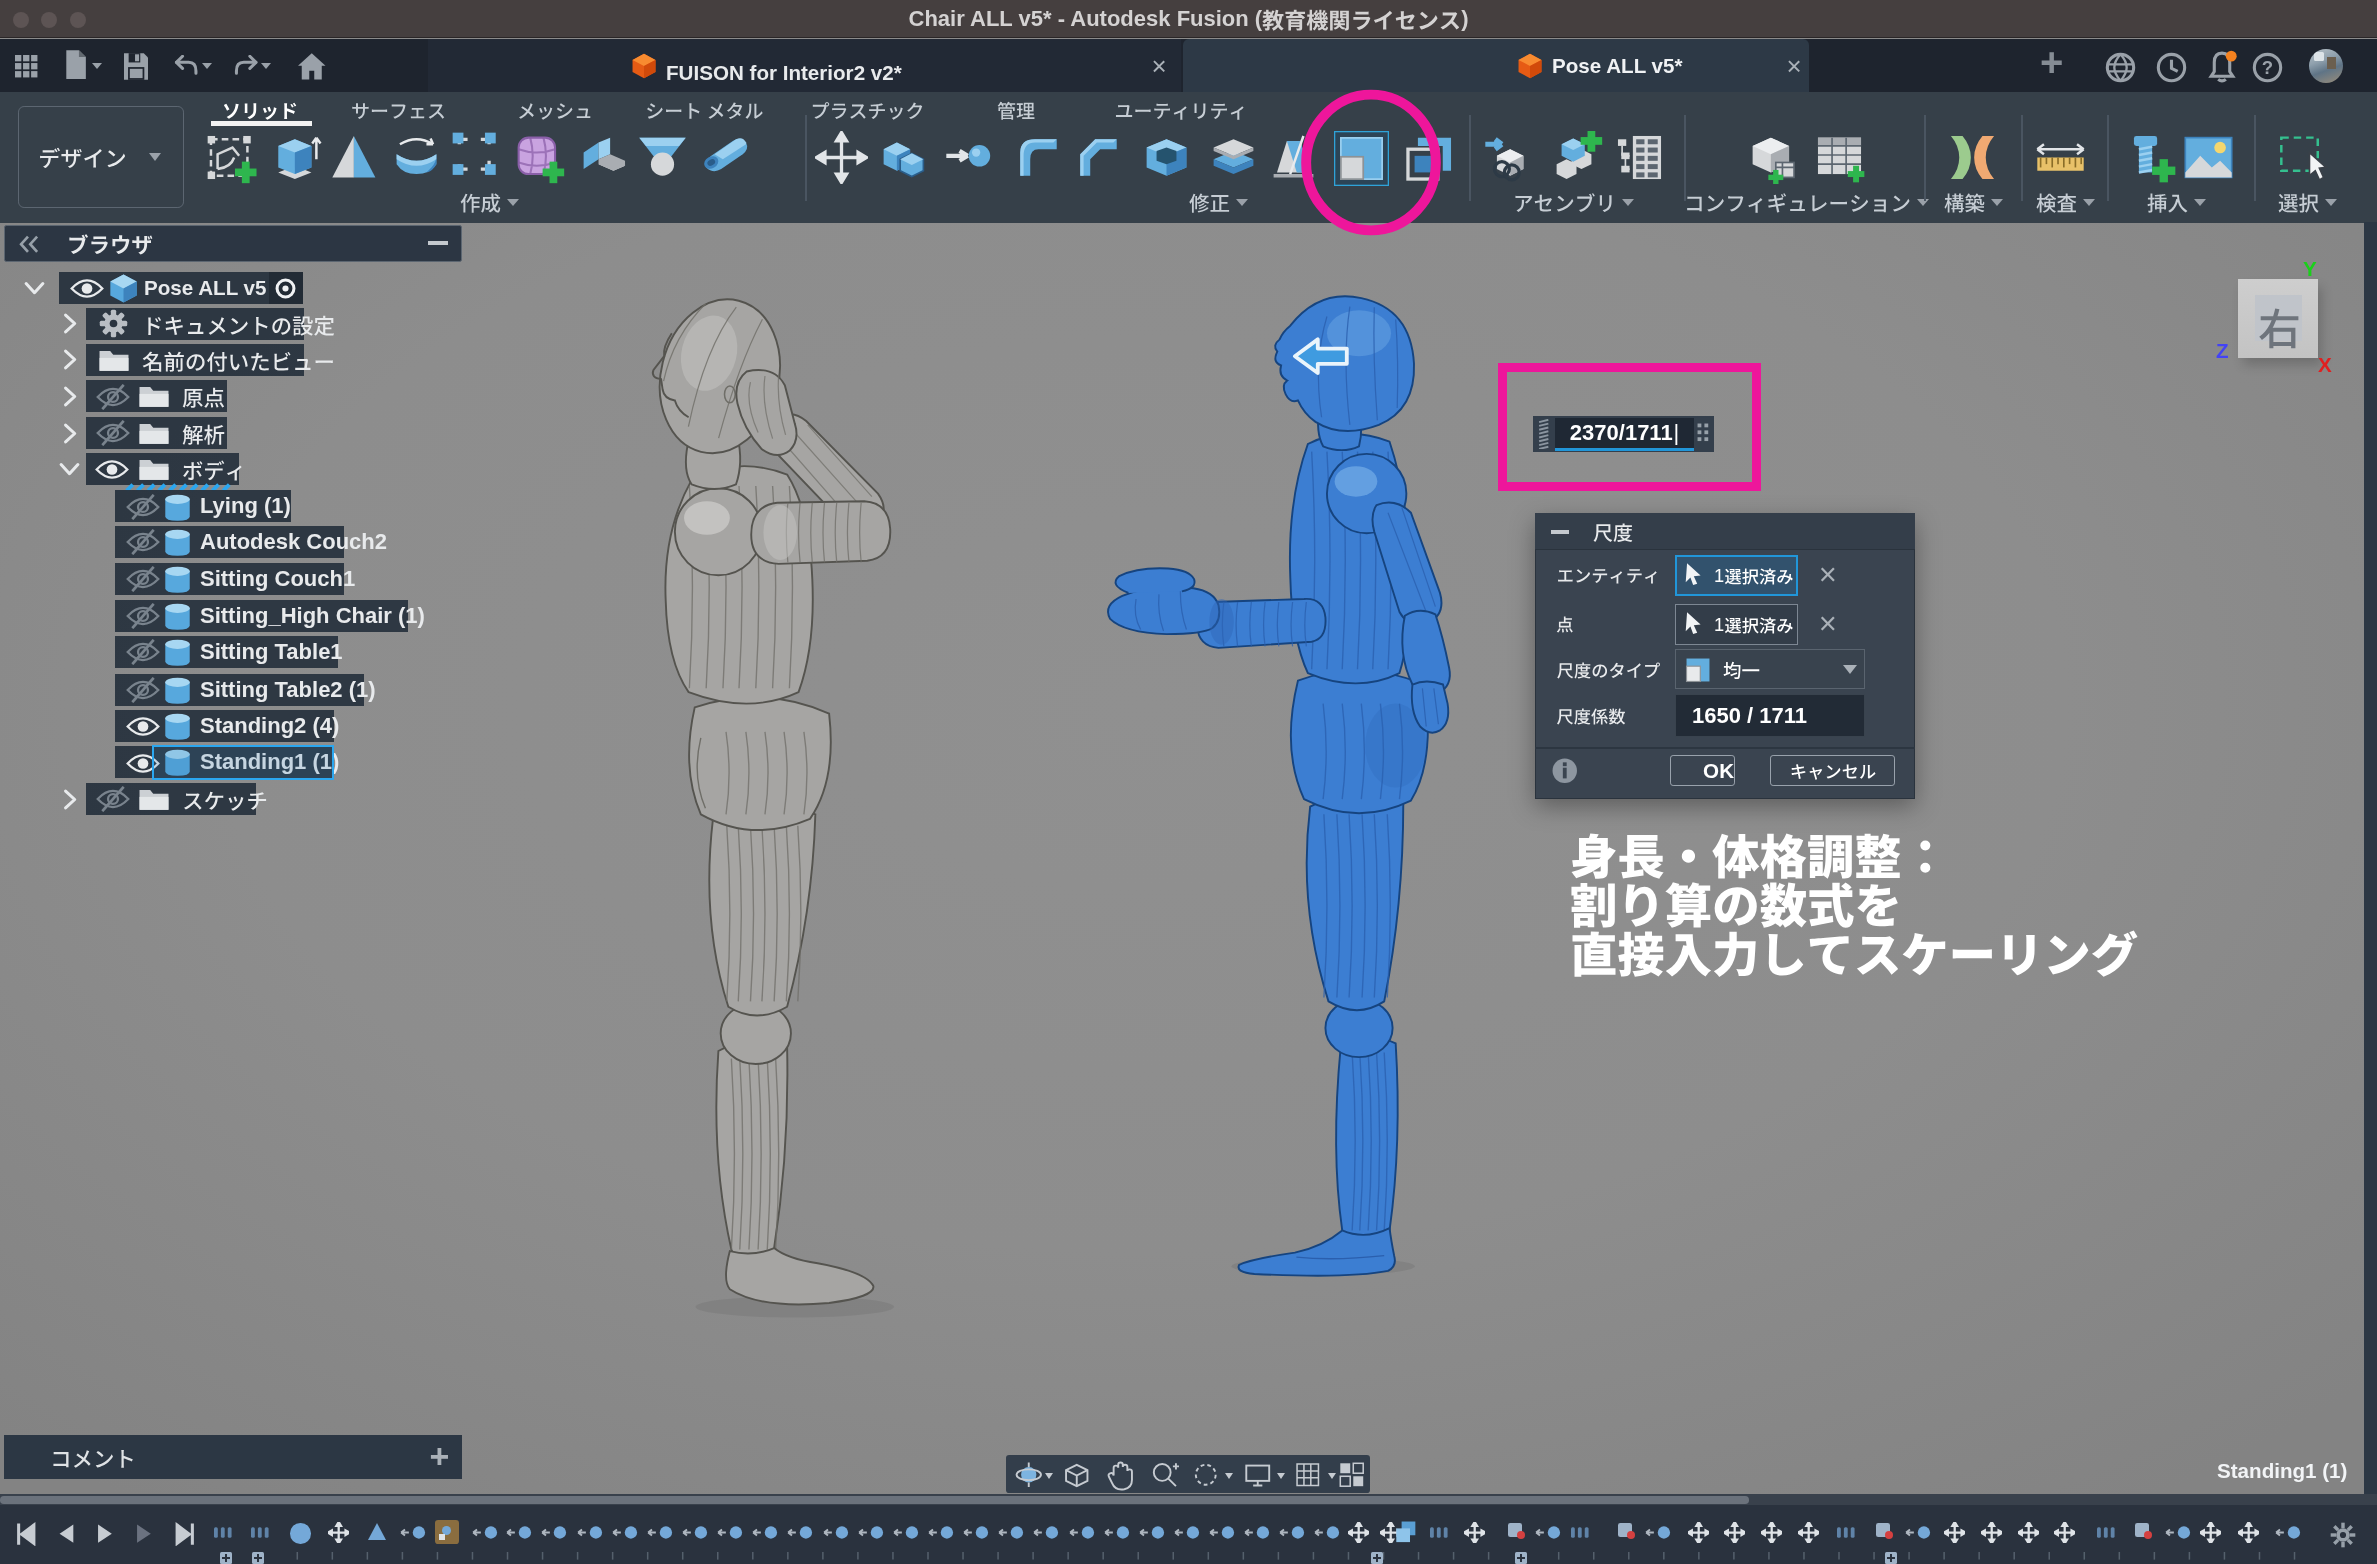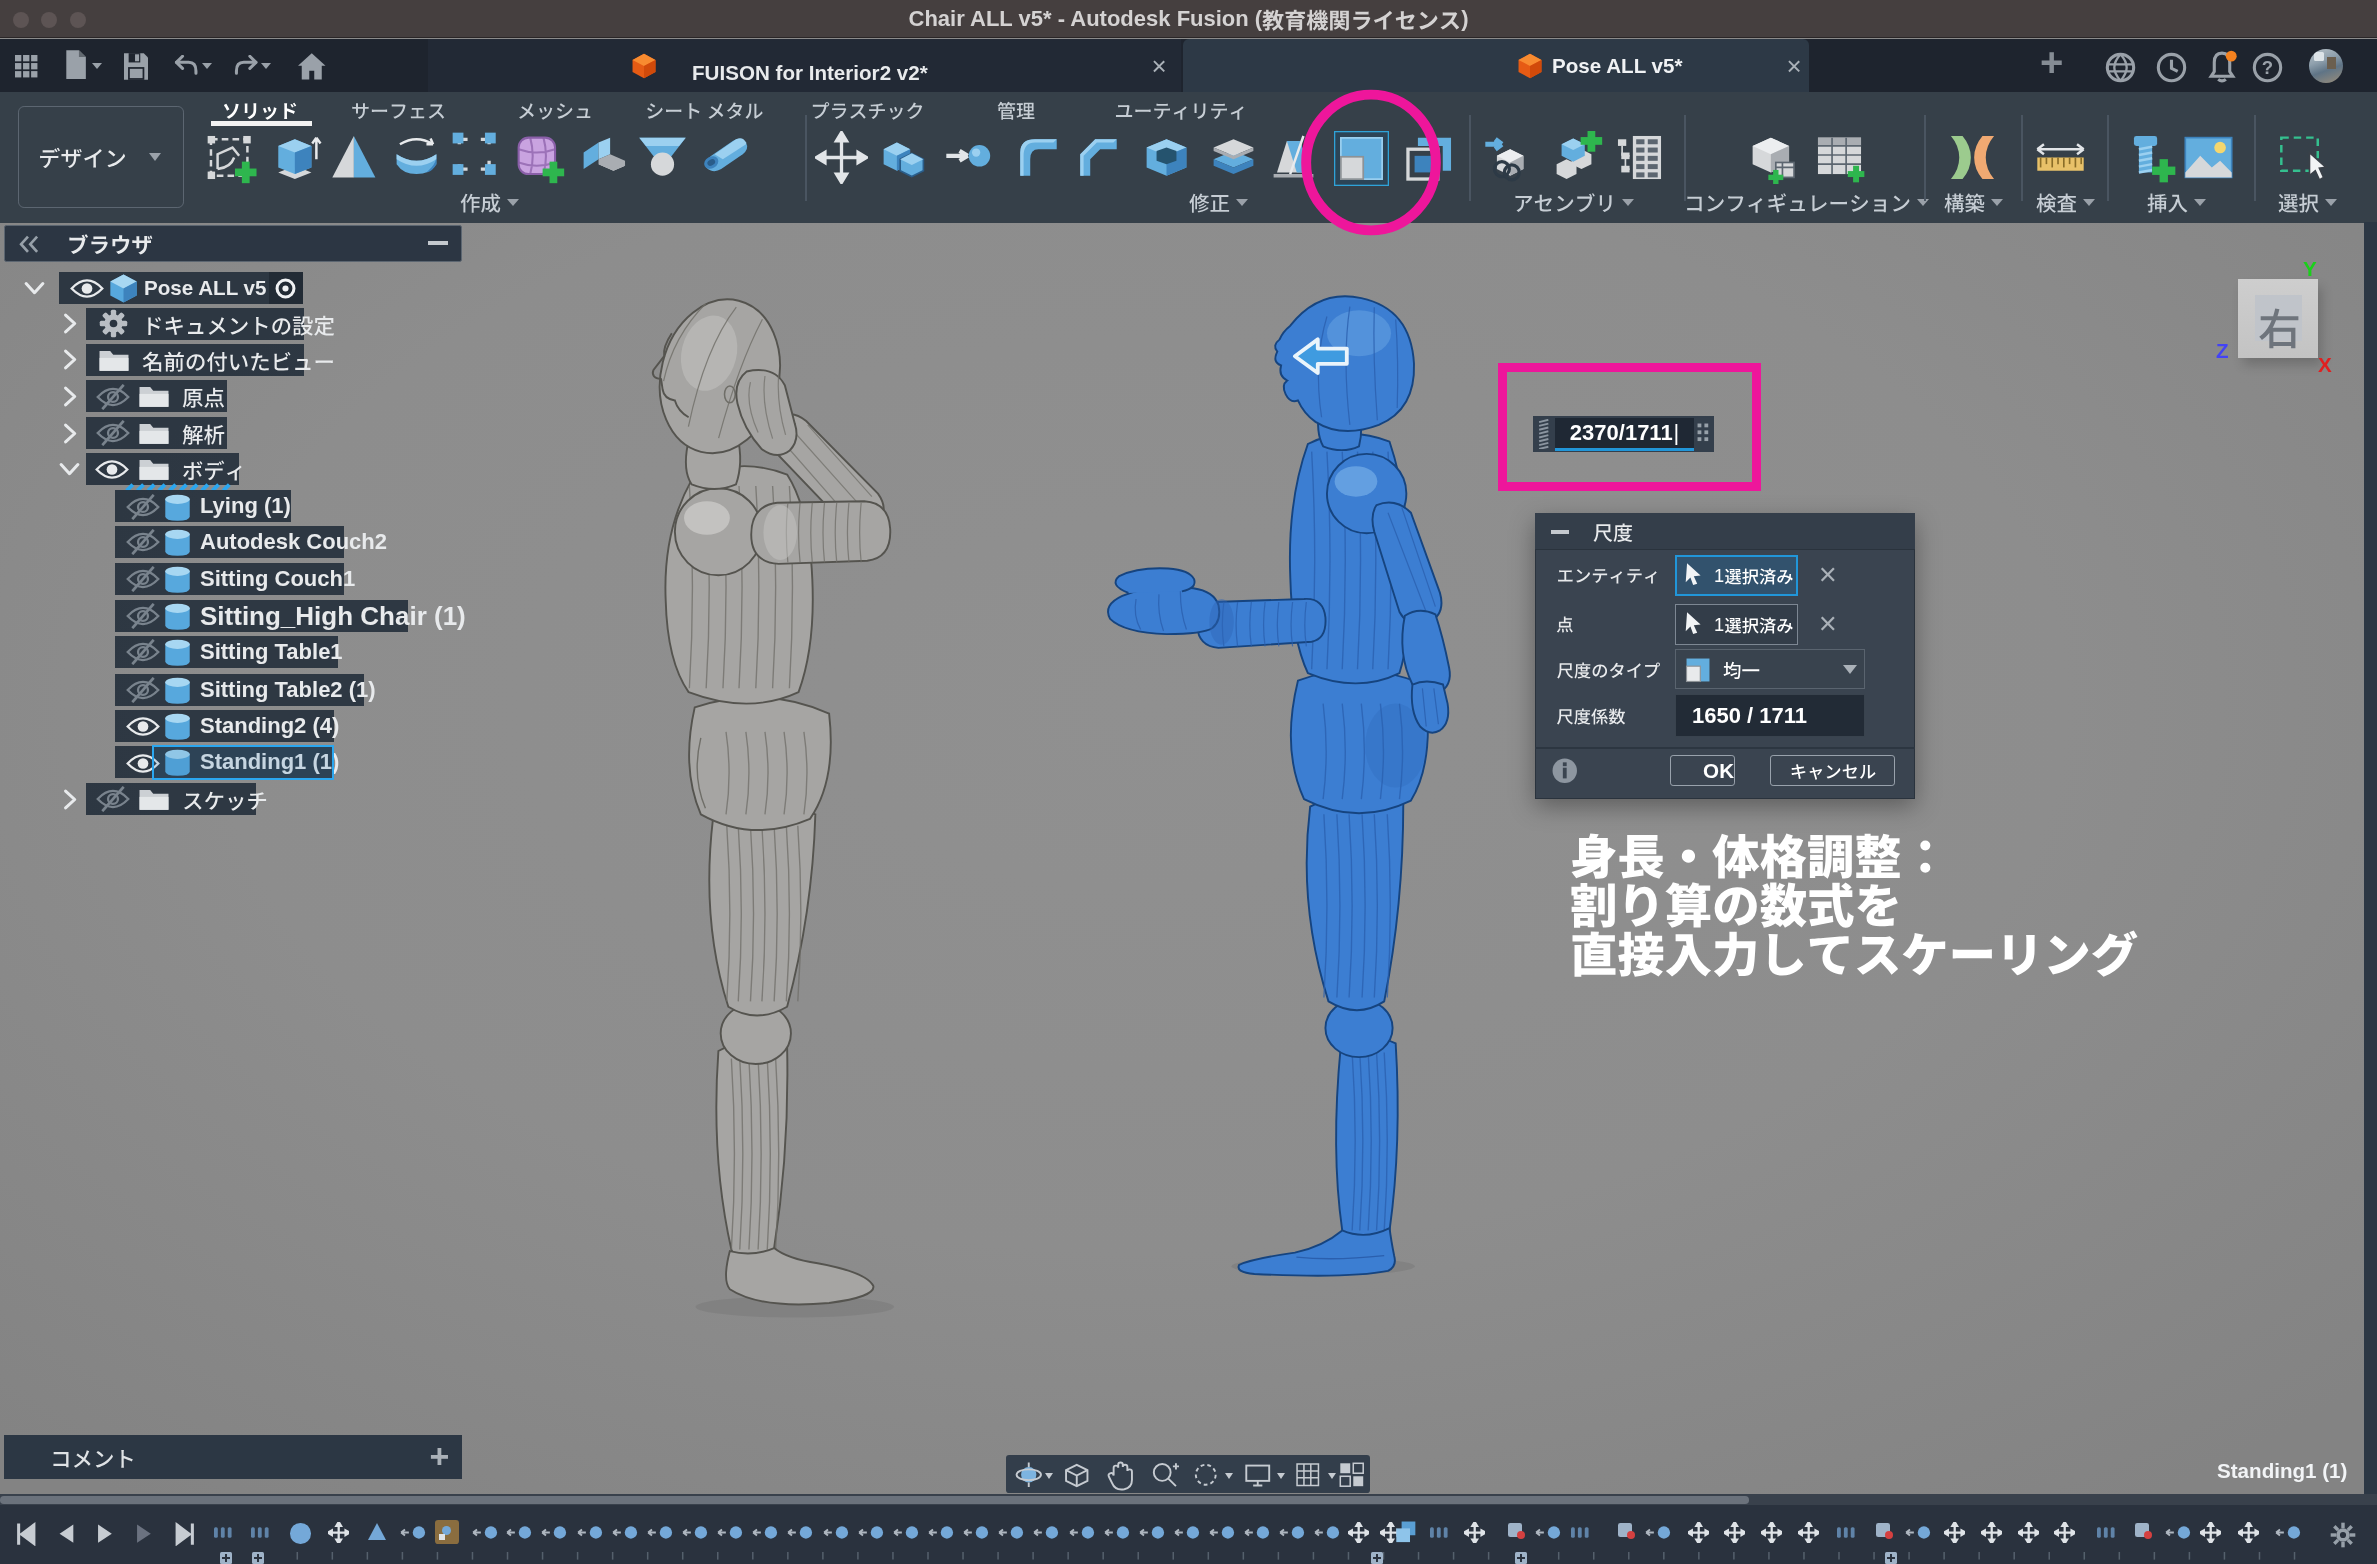--- a/index.html
+++ b/index.html
@@ -60,21 +60,21 @@
 <div class="abs" style="left:261px;top:63px;width:0;height:0;border-left:5.3px solid transparent;border-right:5.3px solid transparent;border-top:6.9px solid #9aa1a9;"></div>
 <svg class="abs" style="left:298px;top:52px;" width="27.5" height="27.5" viewBox="0 0 44 44">
 <path d="M22 2 L44 22 L38 22 L38 44 L26 44 L26 30 L18 30 L18 44 L6 44 L6 22 L0 22 Z" fill="#9aa1a9"></path>
   </svg>
 <div class="abs" style="left:428px;top:39px;width:753px;height:53px;background:#222935;"></div>
 <svg class="abs" style="left:631px;top:53px;" width="26" height="26" viewBox="0 0 34 34">
     <path d="M17 1 L32 9 L32 25 L17 33 L2 25 L2 9 Z" fill="#e65b14"></path>
     <path d="M17 1 L32 9 L17 17 L2 9 Z" fill="#f88b30"></path>
     <path d="M17 17 L32 9 L32 25 L17 33 Z" fill="#d14a0a"></path>
   </svg>
-<div class="abs flex" style="left:666px;top:39px;height:68px;margin-left:26px;">
+<div class="abs flex" style="left:666px;top:39px;height:68px;">
     <span style="color:#e8eaec;font-size:20.6px;font-weight:bold;">FUISON for Interior2 v2*</span>
   </div>
 <div class="abs" style="left:1149px;top:56px;width:20px;height:20px;color:#aab1b8;font-size:26px;line-height:20px;text-align:center;">×</div>
 <div class="abs" style="left:1183px;top:39px;width:626px;height:53px;background:#2d3946;border-radius:6.1px 6.1px 0 0;"></div>
 <svg class="abs" style="left:1517px;top:53px;" width="26" height="26" viewBox="0 0 34 34">
     <path d="M17 1 L32 9 L32 25 L17 33 L2 25 L2 9 Z" fill="#e65b14"></path>
     <path d="M17 1 L32 9 L17 17 L2 9 Z" fill="#f88b30"></path>
     <path d="M17 17 L32 9 L32 25 L17 33 Z" fill="#d14a0a"></path>
   </svg>
 <div class="abs flex" style="left:1552px;top:39px;height:53px;">
@@ -590,21 +590,21 @@
 <svg class="abs" style="left:126px;top:603px;" width="34" height="26" viewBox="0 0 44 34">
     <path d="M2 17 Q22 -4 42 17 Q22 38 2 17 Z" fill="none" stroke="#79838d" stroke-width="3"></path>
     <circle cx="22" cy="17" r="6.5" fill="none" stroke="#79838d" stroke-width="3"></circle>
     <path d="M36 1 L8 33" stroke="#79838d" stroke-width="3.5"></path>
   </svg>
 <svg class="abs" style="left:162px;top:603px;" width="31" height="27.5" viewBox="0 0 40 36">
     <path d="M4 7 L36 7 L36 29 Q36 35 20 35 Q4 35 4 29 Z" fill="#57a8dd"></path>
     <ellipse cx="20" cy="7" rx="16" ry="6" fill="#a7d7f2"></ellipse>
   </svg>
 <div class="abs flex" style="left:200px;top:600px;height:32px;">
-    <span style="color:#e8eaec;font-size:26px;font-weight:bold;">Sitting_High Chair (1)</span>
+    <span style="color:#e8eaec;font-size:22px;font-weight:bold;">Sitting_High Chair (1)</span>
   </div>
 <div class="abs" style="left:115px;top:636px;width:223px;height:32px;background:rgba(42,52,64,0.96);"></div>
 <svg class="abs" style="left:126px;top:639px;" width="34" height="26" viewBox="0 0 44 34">
     <path d="M2 17 Q22 -4 42 17 Q22 38 2 17 Z" fill="none" stroke="#79838d" stroke-width="3"></path>
     <circle cx="22" cy="17" r="6.5" fill="none" stroke="#79838d" stroke-width="3"></circle>
     <path d="M36 1 L8 33" stroke="#79838d" stroke-width="3.5"></path>
   </svg>
 <svg class="abs" style="left:162px;top:639px;" width="31" height="27.5" viewBox="0 0 40 36">
     <path d="M4 7 L36 7 L36 29 Q36 35 20 35 Q4 35 4 29 Z" fill="#57a8dd"></path>
     <ellipse cx="20" cy="7" rx="16" ry="6" fill="#a7d7f2"></ellipse>

